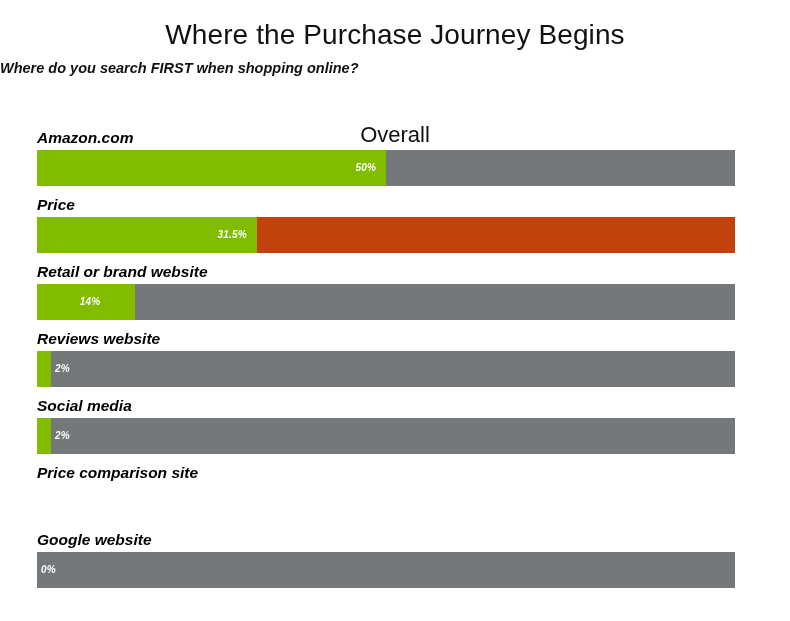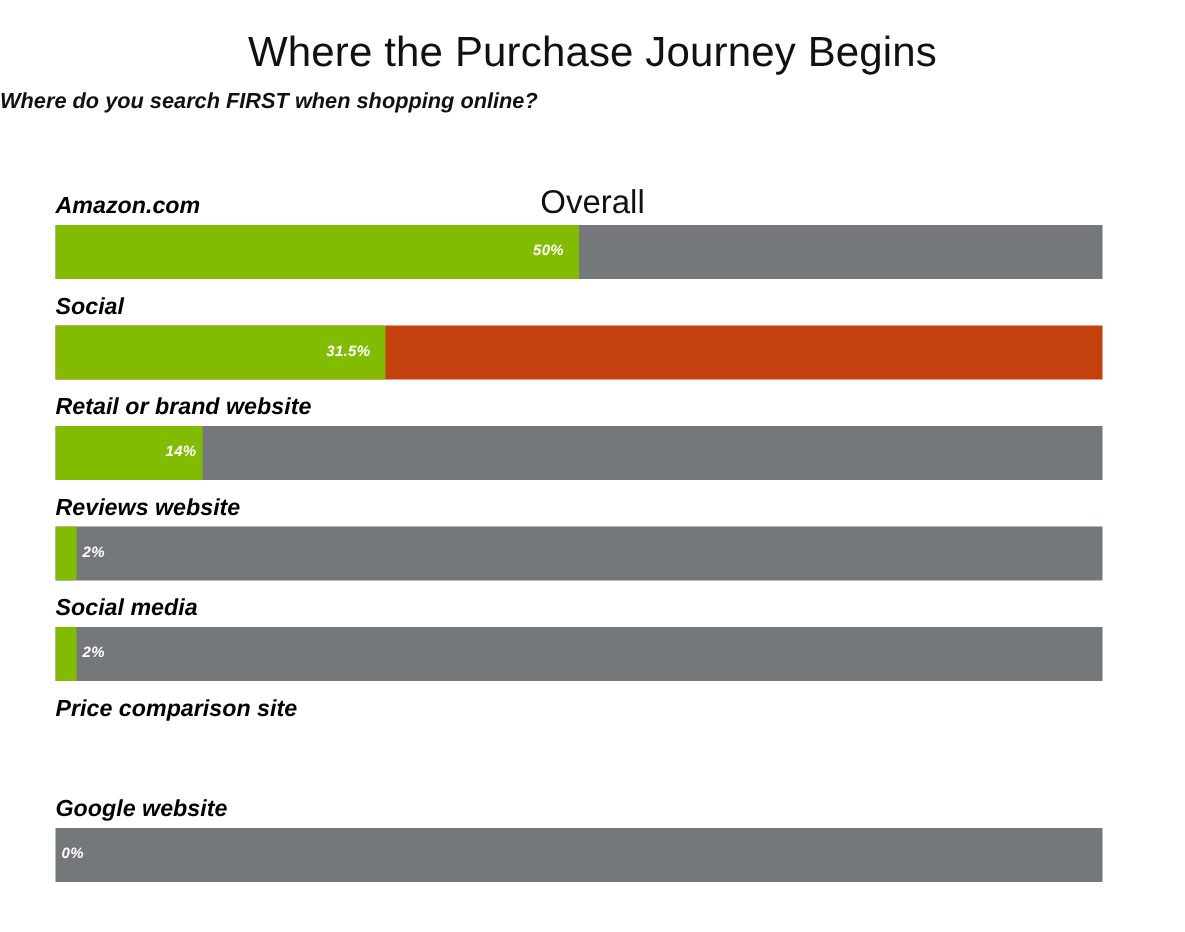--- a/index.html
+++ b/index.html
@@ -131,31 +131,31 @@
 
   <div id="bars">
       <div class="bar-row">
         <div class="bar-label">Amazon.com</div>
         <div class="bar-track" style="background: rgb(117, 120, 123);">
           <div class="bar-fill" style="width: 349px; background: rgb(130, 188, 0);"></div>
           <div class="bar-value inside" style="left: 291px; width: 48px; text-align: right;">50%</div>
         </div>
       </div>
       <div class="bar-row">
-        <div class="bar-label">Social</div>
+        <div class="bar-label">Price</div>
         <div class="bar-track" style="background: #c2410c;">
           <div class="bar-fill" style="width: 219.87px; background: rgb(130, 188, 0);"></div>
           <div class="bar-value inside" style="left: 161.87px; width: 48px; text-align: right;">31.5%</div>
         </div>
       </div>
       <div class="bar-row">
         <div class="bar-label">Retail or brand website</div>
         <div class="bar-track" style="background: rgb(117, 120, 123);">
           <div class="bar-fill" style="width: 97.72px; background: rgb(130, 188, 0);"></div>
-          <div class="bar-value inside" style="left: 46px; width: 48px; text-align: right;">14%</div>
+          <div class="bar-value inside" style="left: 29px; width: 48px; text-align: center;">14%</div>
         </div>
       </div>
       <div class="bar-row">
         <div class="bar-label">Reviews website</div>
         <div class="bar-track" style="background: rgb(117, 120, 123);">
           <div class="bar-fill" style="width: 14px; background: rgb(130, 188, 0);"></div>
           <div class="bar-value outside" style="left: 18px; text-align: left;">2%</div>
         </div>
       </div>
       <div class="bar-row">

